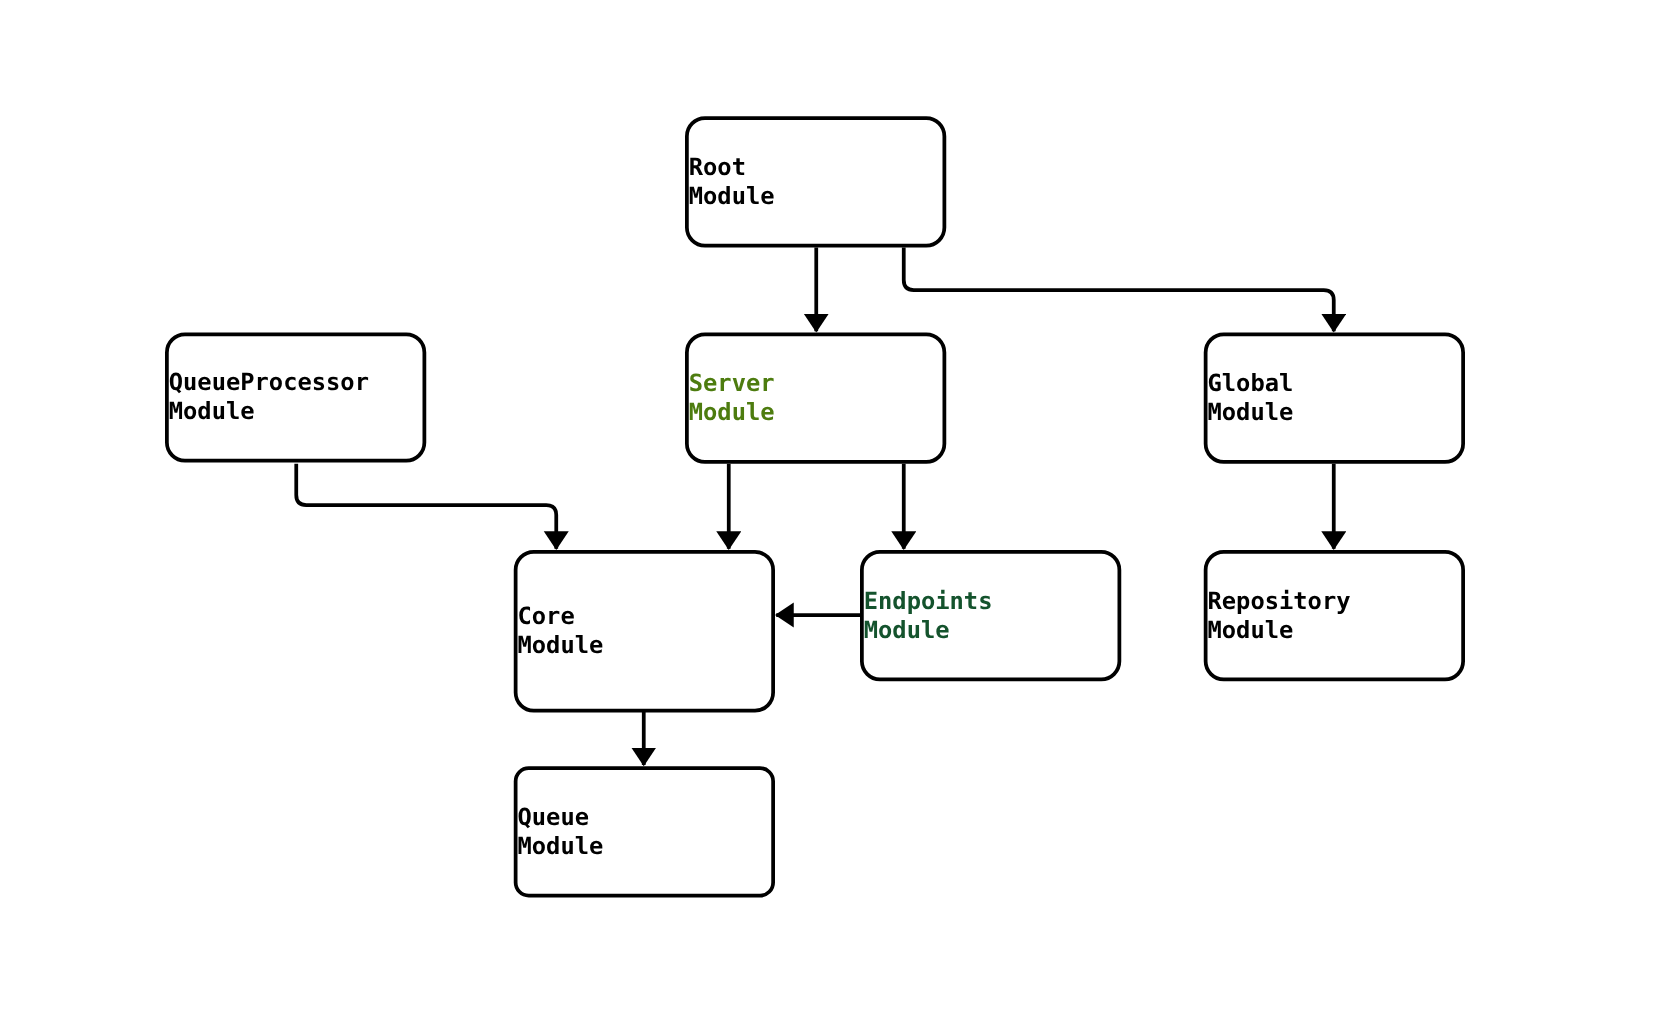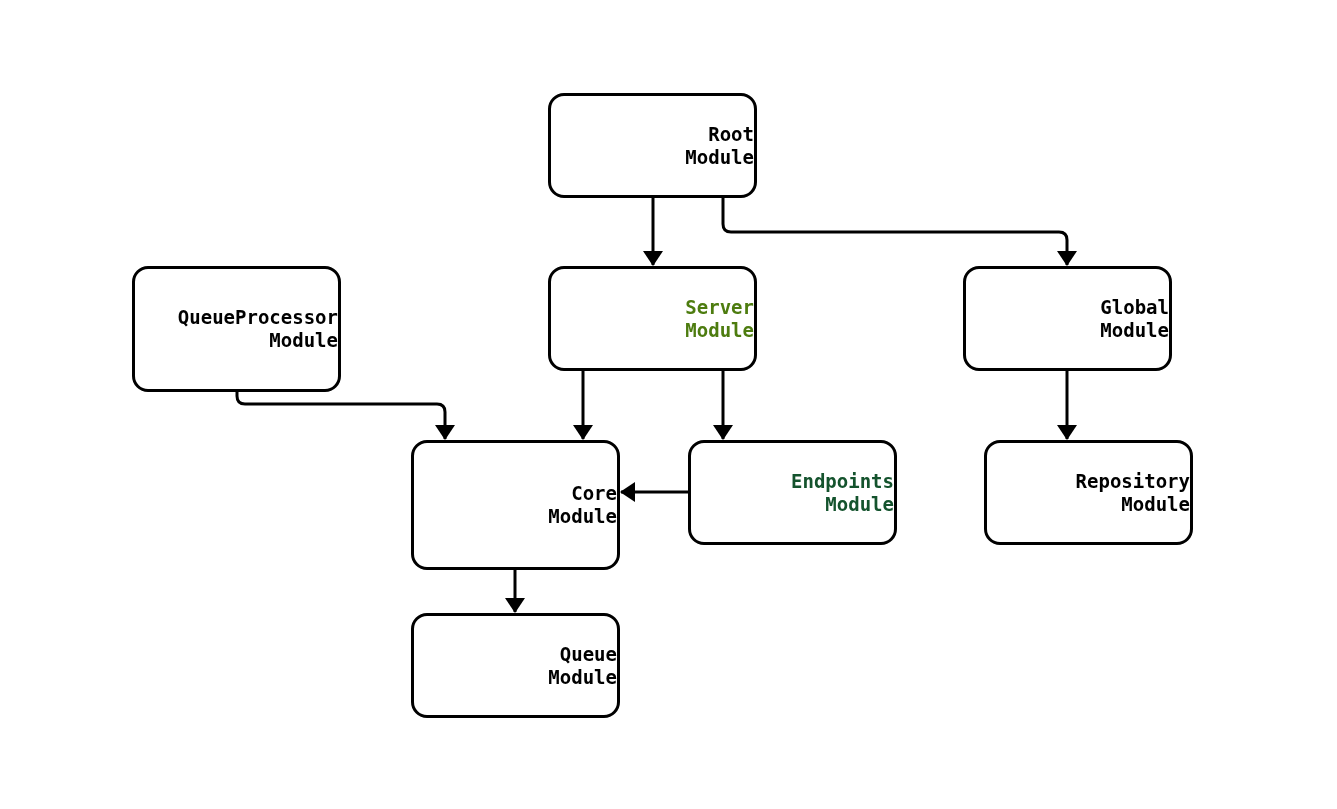--- a/index.html
+++ b/index.html
@@ -35,21 +35,21 @@
     height: 100%;
   }
   .node {
     position: absolute;
     box-sizing: border-box;
     border-style: solid;
     border-width: 3px;
     border-radius: 16px;
     display: flex;
     flex-direction: column;
-    align-items: flex-end;
+    align-items: flex-start;
     justify-content: center;
     text-align: center;
     font-weight: 700;
     font-size: 19px;
     line-height: 23px;
     letter-spacing: 0;
   }
   .node .label-line {
     display: block;
     white-space: pre;
@@ -74,42 +74,42 @@
         <path class="edge" d="M 688 492 L 621 492" stroke="#000000" marker-end="url(#arrowhead)"></path>
         <path class="edge" d="M 1067 371 L 1067 439" stroke="#000000" marker-end="url(#arrowhead)"></path>
         <path class="edge" d="M 515 545 L 515 612" stroke="#000000" marker-end="url(#arrowhead)"></path>
       </g>
   </svg>
   <div class="nodes-layer" id="nodes-layer">
       <div class="node" style="left: 548px; top: 93px; width: 209px; height: 105px; background: rgb(255, 255, 255); border-color: rgb(0, 0, 0); color: rgb(0, 0, 0);">
         <span class="label-line">Root</span>
         <span class="label-line">Module</span>
       </div>
-      <div class="node" style="left: 132px; top: 266px; width: 209px; height: 126px; background: rgb(255, 255, 255); border-color: rgb(0, 0, 0); color: rgb(0, 0, 0);">
+      <div class="node" style="left: 132px; top: 266px; width: 209px; height: 104px; background: rgb(255, 255, 255); border-color: rgb(0, 0, 0); color: rgb(0, 0, 0);">
         <span class="label-line">QueueProcessor</span>
         <span class="label-line">Module</span>
       </div>
       <div class="node" style="left: 548px; top: 266px; width: 209px; height: 105px; background: rgb(255, 255, 255); border-color: rgb(0, 0, 0); color: #4d7c0f;">
         <span class="label-line">Server</span>
         <span class="label-line">Module</span>
       </div>
       <div class="node" style="left: 963px; top: 266px; width: 209px; height: 105px; background: rgb(255, 255, 255); border-color: rgb(0, 0, 0); color: rgb(0, 0, 0);">
         <span class="label-line">Global</span>
         <span class="label-line">Module</span>
       </div>
       <div class="node" style="left: 411px; top: 440px; width: 209px; height: 130px; background: rgb(255, 255, 255); border-color: rgb(0, 0, 0); color: rgb(0, 0, 0);">
         <span class="label-line">Core</span>
         <span class="label-line">Module</span>
       </div>
       <div class="node" style="left: 688px; top: 440px; width: 209px; height: 105px; background: rgb(255, 255, 255); border-color: rgb(0, 0, 0); color: #14532d;">
         <span class="label-line">Endpoints</span>
         <span class="label-line">Module</span>
       </div>
-      <div class="node" style="left: 963px; top: 440px; width: 209px; height: 105px; background: rgb(255, 255, 255); border-color: rgb(0, 0, 0); color: rgb(0, 0, 0); margin-left: 21px;">
+      <div class="node" style="left: 963px; top: 440px; width: 209px; height: 105px; background: rgb(255, 255, 255); border-color: rgb(0, 0, 0); color: rgb(0, 0, 0);">
         <span class="label-line">Repository</span>
         <span class="label-line">Module</span>
       </div>
-      <div class="node" style="left: 411px; top: 613px; width: 209px; height: 105px; background: rgb(255, 255, 255); border-color: rgb(0, 0, 0); color: rgb(0, 0, 0);">
+      <div class="node" style="left: 411px; top: 613px; width: 209px; height: 105px; background: rgb(255, 255, 255); border-color: rgb(0, 0, 0); color: rgb(0, 0, 0); border-radius: 12px;">
         <span class="label-line">Queue</span>
         <span class="label-line">Module</span>
       </div>
     </div>
 </div>
 
 </body></html>

